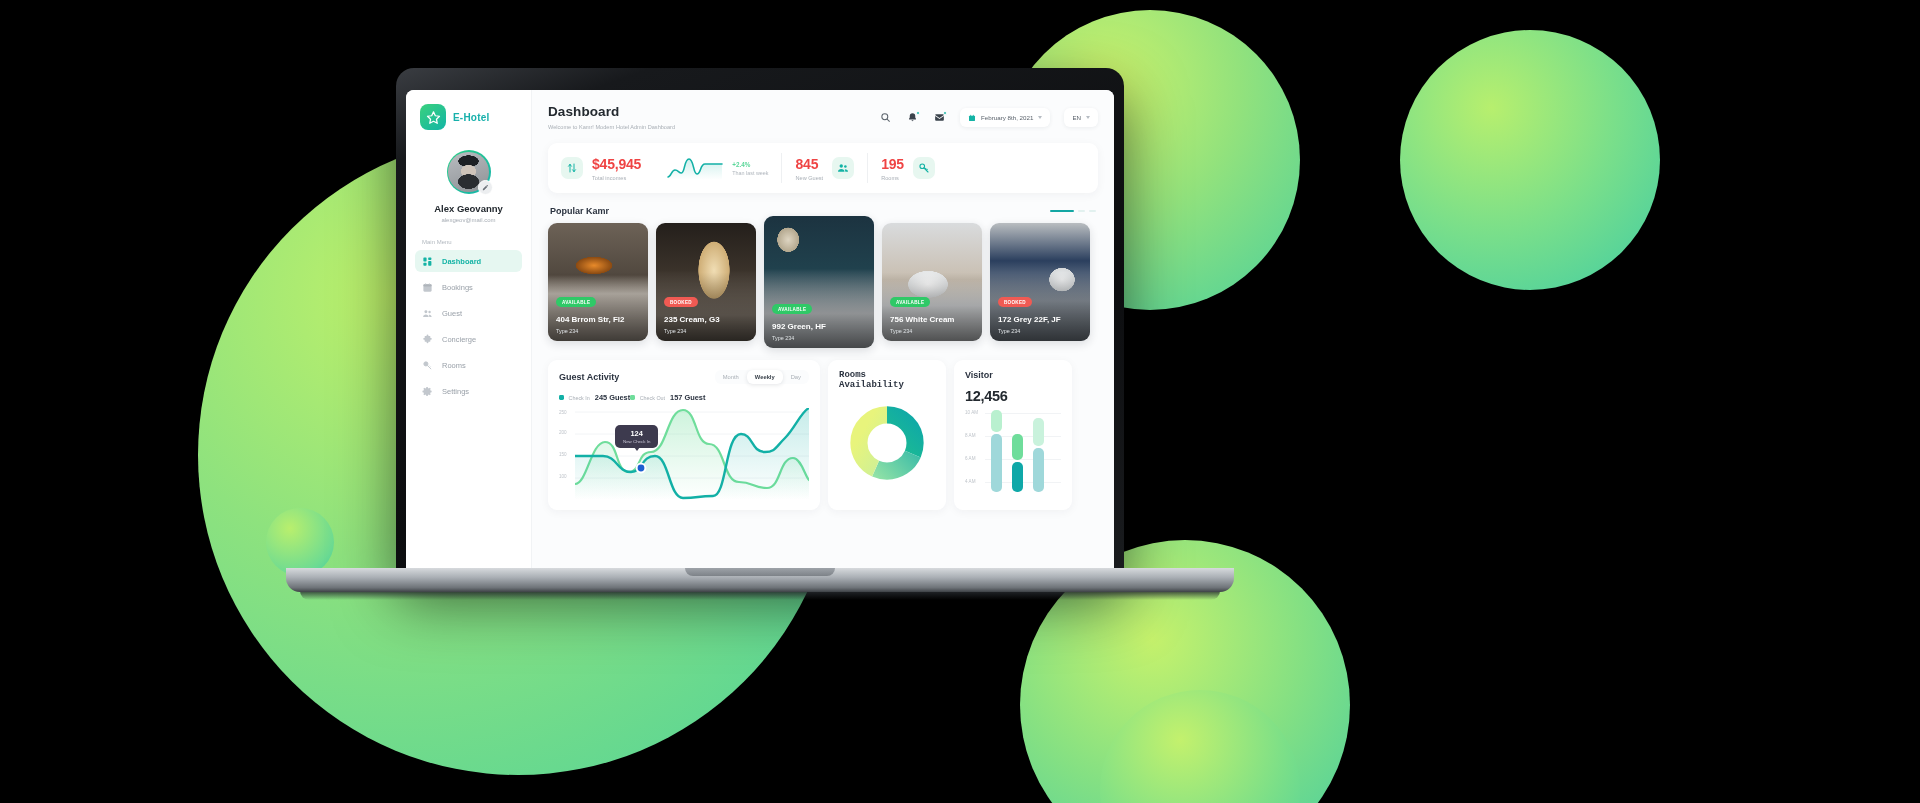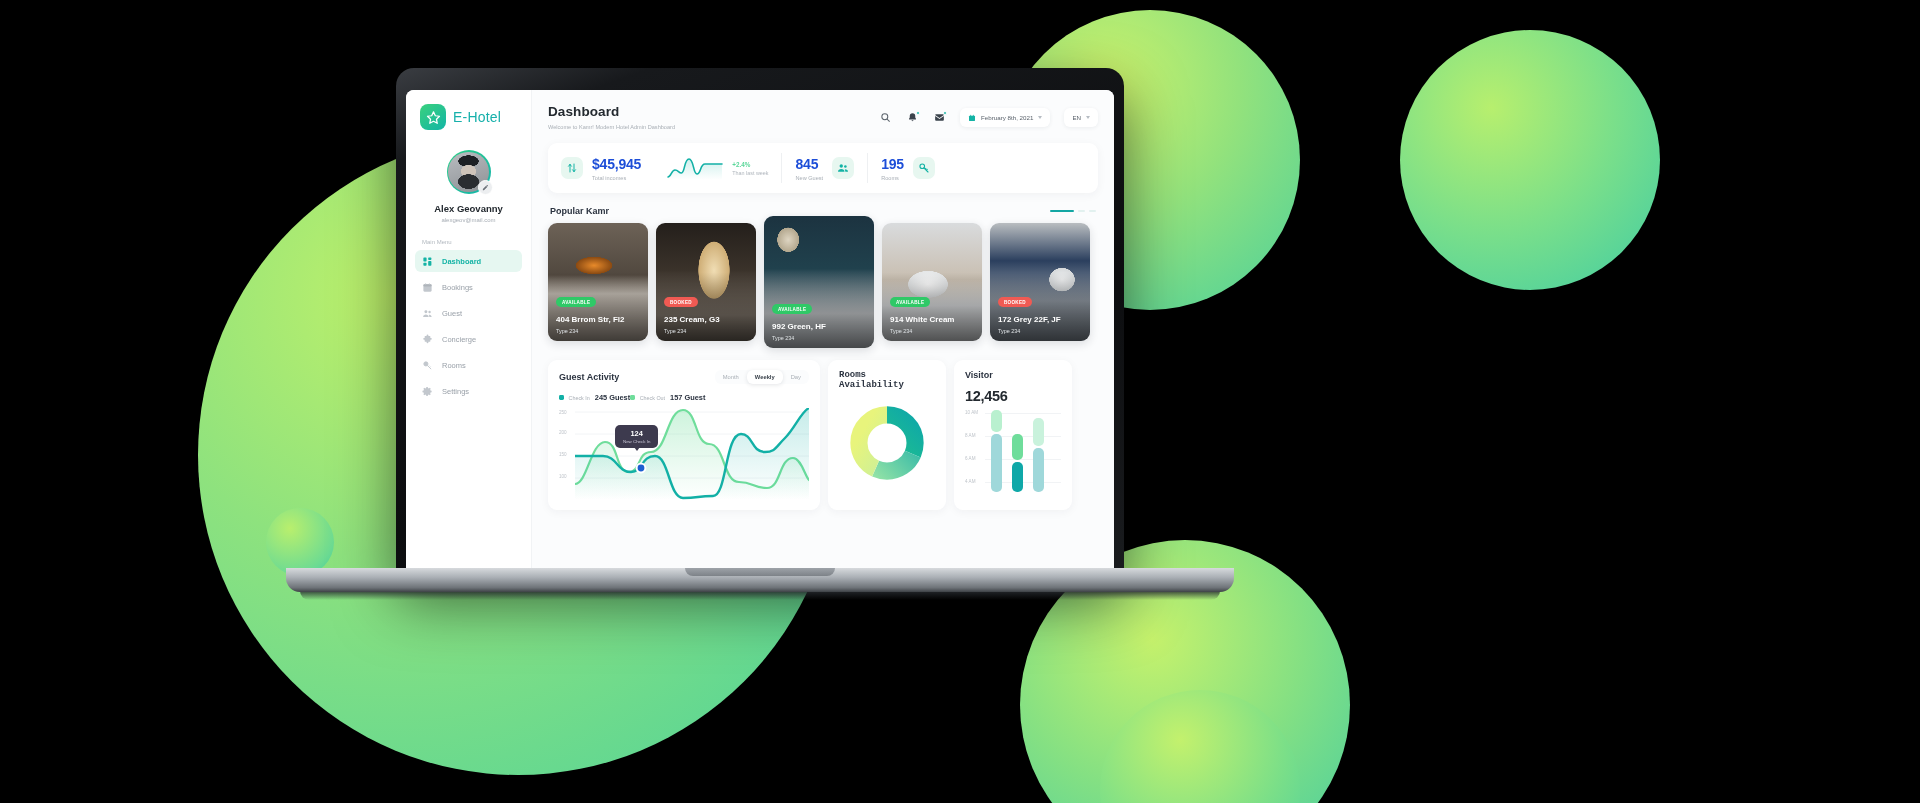--- a/index.html
+++ b/index.html
@@ -58,21 +58,21 @@
   
   .app { display: flex; width: 100%; height: 100%; font-size: 7px; color: #2b3340; }
 
   
   .sidebar { width: 126px; background: #fff; flex: none; padding: 14px 0 0 0;
              border-right: 1px solid #f1f3f5; }
   .brand { display: flex; align-items: center; gap: 7px; padding: 0 0 0 14px; }
   .brand-logo { width: 26px; height: 26px; border-radius: 8px;
     background: linear-gradient(140deg, #3ad17e 0%, #13b5a6 100%);
     display: flex; align-items: center; justify-content: center; }
-  .brand-name { font-size: 14px; font-weight: 400; color: #17b0ab; letter-spacing: .2px; }
+  .brand-name { font-size: 10px; font-weight: 700; color: #17b0ab; letter-spacing: .2px; }
 
   .profile { text-align: center; margin-top: 20px; }
   .avatar-wrap { position: relative; width: 44px; height: 44px; margin: 0 auto; }
   .avatar-ring { position: absolute; inset: 0; border-radius: 50%;
     background: linear-gradient(135deg,#2ecf86,#12b3ad); padding: 1.6px; }
   .avatar {
     width: 100%; height: 100%; border-radius: 50%; overflow: hidden;
     background: #d7dadd; position: relative;
     background-image:
       radial-gradient(ellipse 42% 30% at 50% 74%, #2a2d31 0%, #2a2d31 60%, rgba(42,45,49,0) 62%),
@@ -110,21 +110,21 @@
   .pill .cal { width: 8px; height: 8px; }
   .chev { width: 0; height: 0; border-left: 2.6px solid transparent; border-right: 2.6px solid transparent;
           border-top: 3px solid #b6bcc3; }
 
   
   .stats { margin-top: 13px; display: flex; align-items: center; background: #fff;
     border-radius: 9px; box-shadow: 0 2px 10px rgba(30,40,60,.05); height: 50px; }
   .stat { display: flex; align-items: center; gap: 9px; padding: 0 13px; }
   .stat-ic { width: 22px; height: 22px; border-radius: 7px; background: #e7f7f0;
     display: flex; align-items: center; justify-content: center; flex: none; }
-  .stat-val { font-size: 14px; font-weight: 700; color: #1d4ed8; letter-spacing: -.2px; }
+  .stat-val { font-size: 14px; font-weight: 700; color: #ef4444; letter-spacing: -.2px; }
   .stat-lbl { margin-top: 3px; font-size: 5.6px; color: #a9afb6; }
   .stat-sep { width: 1px; height: 30px; background: #eef0f2; }
   .spark { width: 56px; height: 26px; }
   .trend-pct { font-size: 6.3px; color: #5bd79a; font-weight: 700; }
   .trend-lbl { margin-top: 2px; font-size: 5.4px; color: #b0b6bd; }
 
   
   .sec-head { display: flex; align-items: center; justify-content: space-between; margin: 13px 2px 7px 2px; }
   .sec-title { font-size: 9px; font-weight: 700; color: #2b3340; }
   .carousel { display: flex; align-items: center; gap: 4px; }
@@ -433,21 +433,21 @@
               <div class="room-name">992 Green, HF</div>
               <div class="room-type">Type 234</div>
             </div>
 
             <div class="room">
               <div class="ph" style="background:
                      radial-gradient(ellipse 28% 16% at 46% 52%, #ffffff 0%, #e4e6e7 70%, rgba(0,0,0,0) 72%),
                      linear-gradient(180deg,#d9dbdd 0%,#c8beb0 48%,#eceef0 70%,#d2d5d7 100%);"></div>
               <div class="shade"></div>
               <span class="badge available">AVAILABLE</span>
-              <div class="room-name">914 White Cream</div>
+              <div class="room-name">756 White Cream</div>
               <div class="room-type">Type 234</div>
             </div>
 
             <div class="room">
               <div class="ph" style="background:
                      radial-gradient(ellipse 18% 14% at 72% 48%, #f0f1f2 0%, #d6d9db 70%, rgba(0,0,0,0) 72%),
                      linear-gradient(180deg,#b9bdc0 0%,#2b3f5e 32%,#9aa3ad 66%,#7c858f 100%);"></div>
               <div class="shade"></div>
               <span class="badge booked">BOOKED</span>
               <div class="room-name">172 Grey 22F, JF</div>

